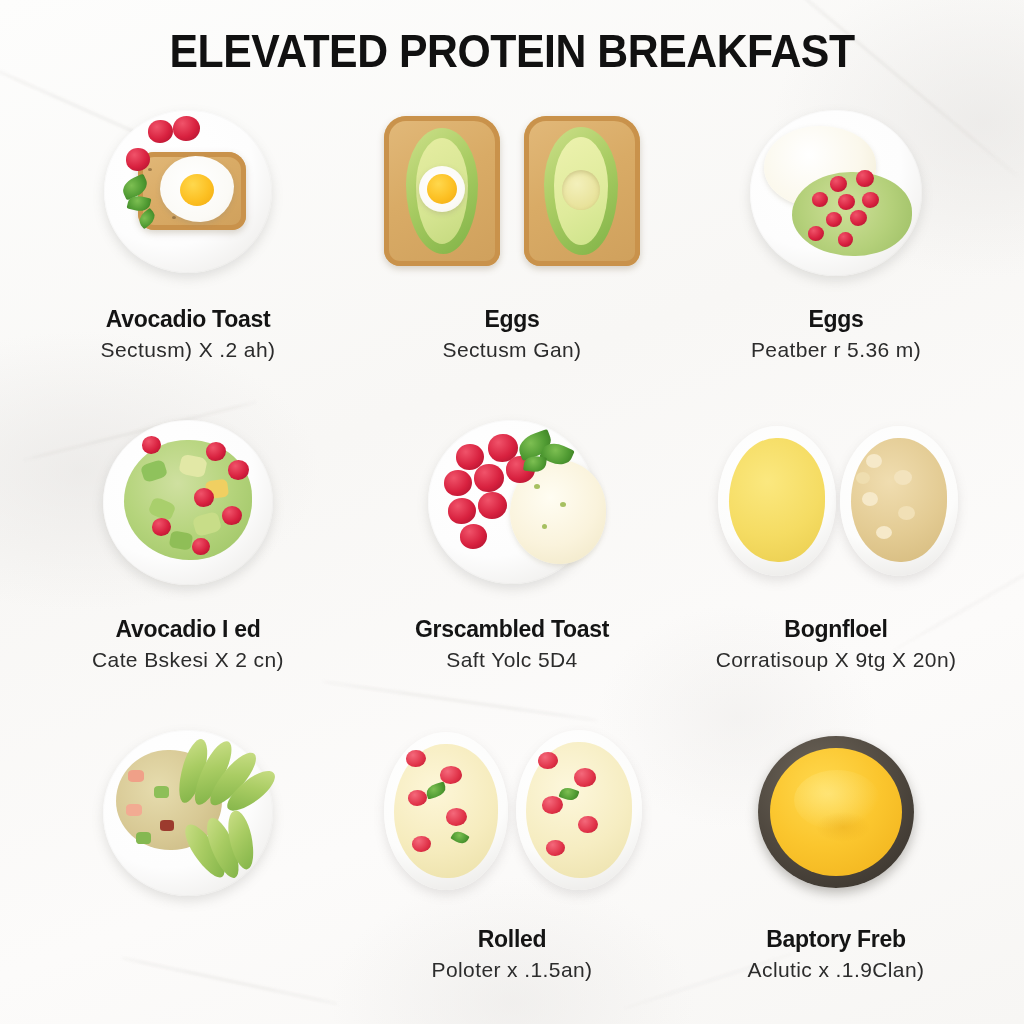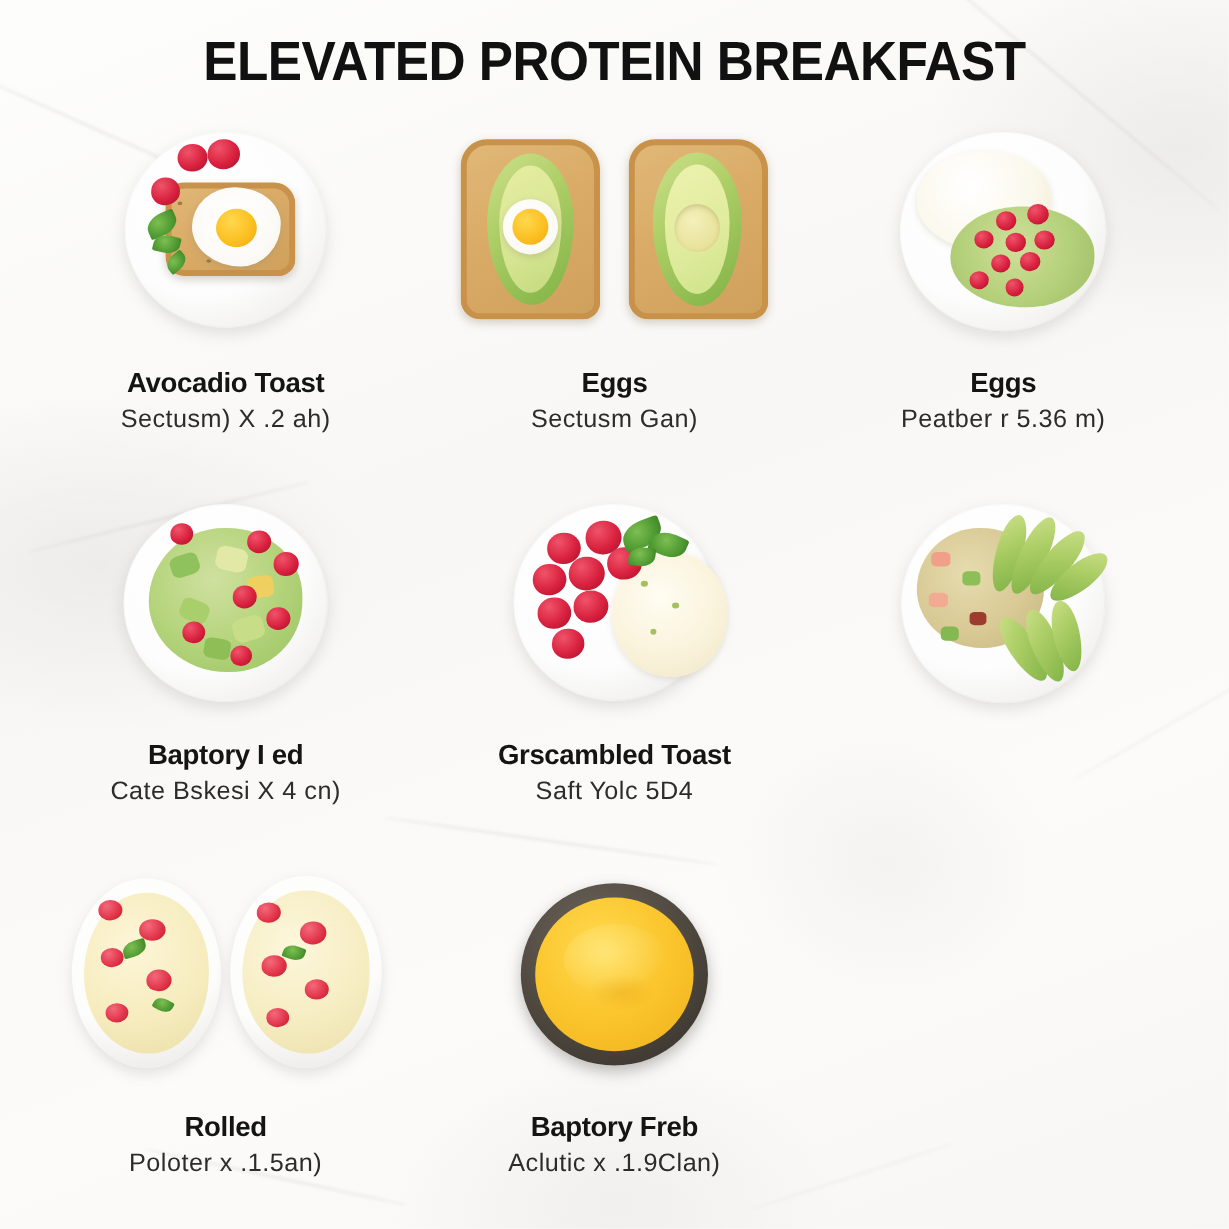--- a/index.html
+++ b/index.html
@@ -211,22 +211,22 @@
         <div class="ell" style="width:22px;height:17px;left:calc(50% - 18px);top:118px;background:#8fbe57;transform:rotate(10deg);border-radius:28%;"></div>
         <div class="berry" style="width:20px;height:19px;left:calc(50% + 18px);top:28px;"></div>
         <div class="berry" style="width:21px;height:20px;left:calc(50% + 40px);top:46px;"></div>
         <div class="berry" style="width:19px;height:18px;left:calc(50% - 46px);top:22px;"></div>
         <div class="berry" style="width:20px;height:19px;left:calc(50% + 6px);top:74px;"></div>
         <div class="berry" style="width:19px;height:18px;left:calc(50% - 36px);top:104px;"></div>
         <div class="berry" style="width:20px;height:19px;left:calc(50% + 34px);top:92px;"></div>
         <div class="berry" style="width:18px;height:17px;left:calc(50% + 4px);top:124px;"></div>
       </div>
       <div class="cap">
-        <div class="cap-title">Baptory I ed</div>
-        <div class="cap-sub">Cate Bskesi X 4 cn)</div>
+        <div class="cap-title">Avocadio I ed</div>
+        <div class="cap-sub">Cate Bskesi X 2 cn)</div>
       </div>
     </div>
 
     <div class="card">
       <div class="thumb">
         <div class="plate" style="width:168px;height:164px;left:calc(50% - 84px);top:6px;"></div>
         <div class="blob" style="width:96px;height:104px;left:calc(50% - 2px);top:46px;background:radial-gradient(circle at 42% 36%,#fffdf2 0%,#faf3dc 55%,#efe6c4 100%);box-shadow:0 2px 5px rgba(165,155,125,0.25);"></div>
         <div class="ell" style="width:6px;height:5px;left:calc(50% + 22px);top:70px;background:#a6c060;"></div>
         <div class="ell" style="width:6px;height:5px;left:calc(50% + 48px);top:88px;background:#a6c060;"></div>
         <div class="ell" style="width:5px;height:5px;left:calc(50% + 30px);top:110px;background:#a6c060;"></div>
@@ -241,20 +241,38 @@
         <div class="leaf" style="width:34px;height:22px;left:calc(50% + 6px);top:20px;transform:rotate(-20deg);"></div>
         <div class="leaf" style="width:30px;height:20px;left:calc(50% + 30px);top:30px;transform:rotate(24deg);"></div>
         <div class="leaf" style="width:22px;height:16px;left:calc(50% + 12px);top:42px;transform:rotate(8deg);"></div>
       </div>
       <div class="cap">
         <div class="cap-title">Grscambled Toast</div>
         <div class="cap-sub">Saft Yolc 5D4</div>
       </div>
     </div>
 
+    <div class="card">
+      <div class="thumb">
+        <div class="oval" style="width:118px;height:150px;left:calc(50% - 118px);top:12px;"></div>
+        <div class="oval" style="width:118px;height:150px;left:calc(50% + 4px);top:12px;"></div>
+        <div class="blob" style="width:96px;height:124px;left:calc(50% - 107px);top:24px;background:radial-gradient(circle at 40% 35%,#fbe87f 0%,#f5dc63 55%,#e9cc4d 100%);"></div>
+        <div class="blob" style="width:96px;height:124px;left:calc(50% + 15px);top:24px;background:radial-gradient(circle at 40% 35%,#f0ddb0 0%,#e3cb93 55%,#d4b97c 100%);"></div>
+        <div class="ell" style="width:16px;height:14px;left:calc(50% + 30px);top:40px;background:#f6e9c9;"></div>
+        <div class="ell" style="width:18px;height:15px;left:calc(50% + 58px);top:56px;background:#f3e3bd;"></div>
+        <div class="ell" style="width:16px;height:14px;left:calc(50% + 26px);top:78px;background:#f6e9c9;"></div>
+        <div class="ell" style="width:17px;height:14px;left:calc(50% + 62px);top:92px;background:#f1e0b6;"></div>
+        <div class="ell" style="width:16px;height:13px;left:calc(50% + 40px);top:112px;background:#f6e9c9;"></div>
+        <div class="ell" style="width:14px;height:12px;left:calc(50% + 20px);top:58px;background:#efdeb0;"></div>
+      </div>
+      <div class="cap">
+        <div class="cap-title">Bognfloel</div>
+        <div class="cap-sub">Corratisoup X 9tg X 20n)</div>
+      </div>
+    </div>
 
     <div class="card">
       <div class="thumb">
         <div class="plate" style="width:170px;height:166px;left:calc(50% - 85px);top:6px;"></div>
         <div class="blob" style="width:106px;height:100px;left:calc(50% - 72px);top:26px;background:radial-gradient(circle at 40% 38%,#e6dcae 0%,#d8c995 55%,#c7b57e 100%);"></div>
         <div class="ell" style="width:16px;height:12px;left:calc(50% - 60px);top:46px;background:#f0a088;border-radius:30%;"></div>
         <div class="ell" style="width:15px;height:12px;left:calc(50% - 34px);top:62px;background:#8dbf58;border-radius:30%;"></div>
         <div class="ell" style="width:16px;height:12px;left:calc(50% - 62px);top:80px;background:#f2ab92;border-radius:30%;"></div>
         <div class="ell" style="width:14px;height:11px;left:calc(50% - 28px);top:96px;background:#9c3b2e;border-radius:30%;"></div>
         <div class="ell" style="width:15px;height:12px;left:calc(50% - 52px);top:108px;background:#84b851;border-radius:30%;"></div>

